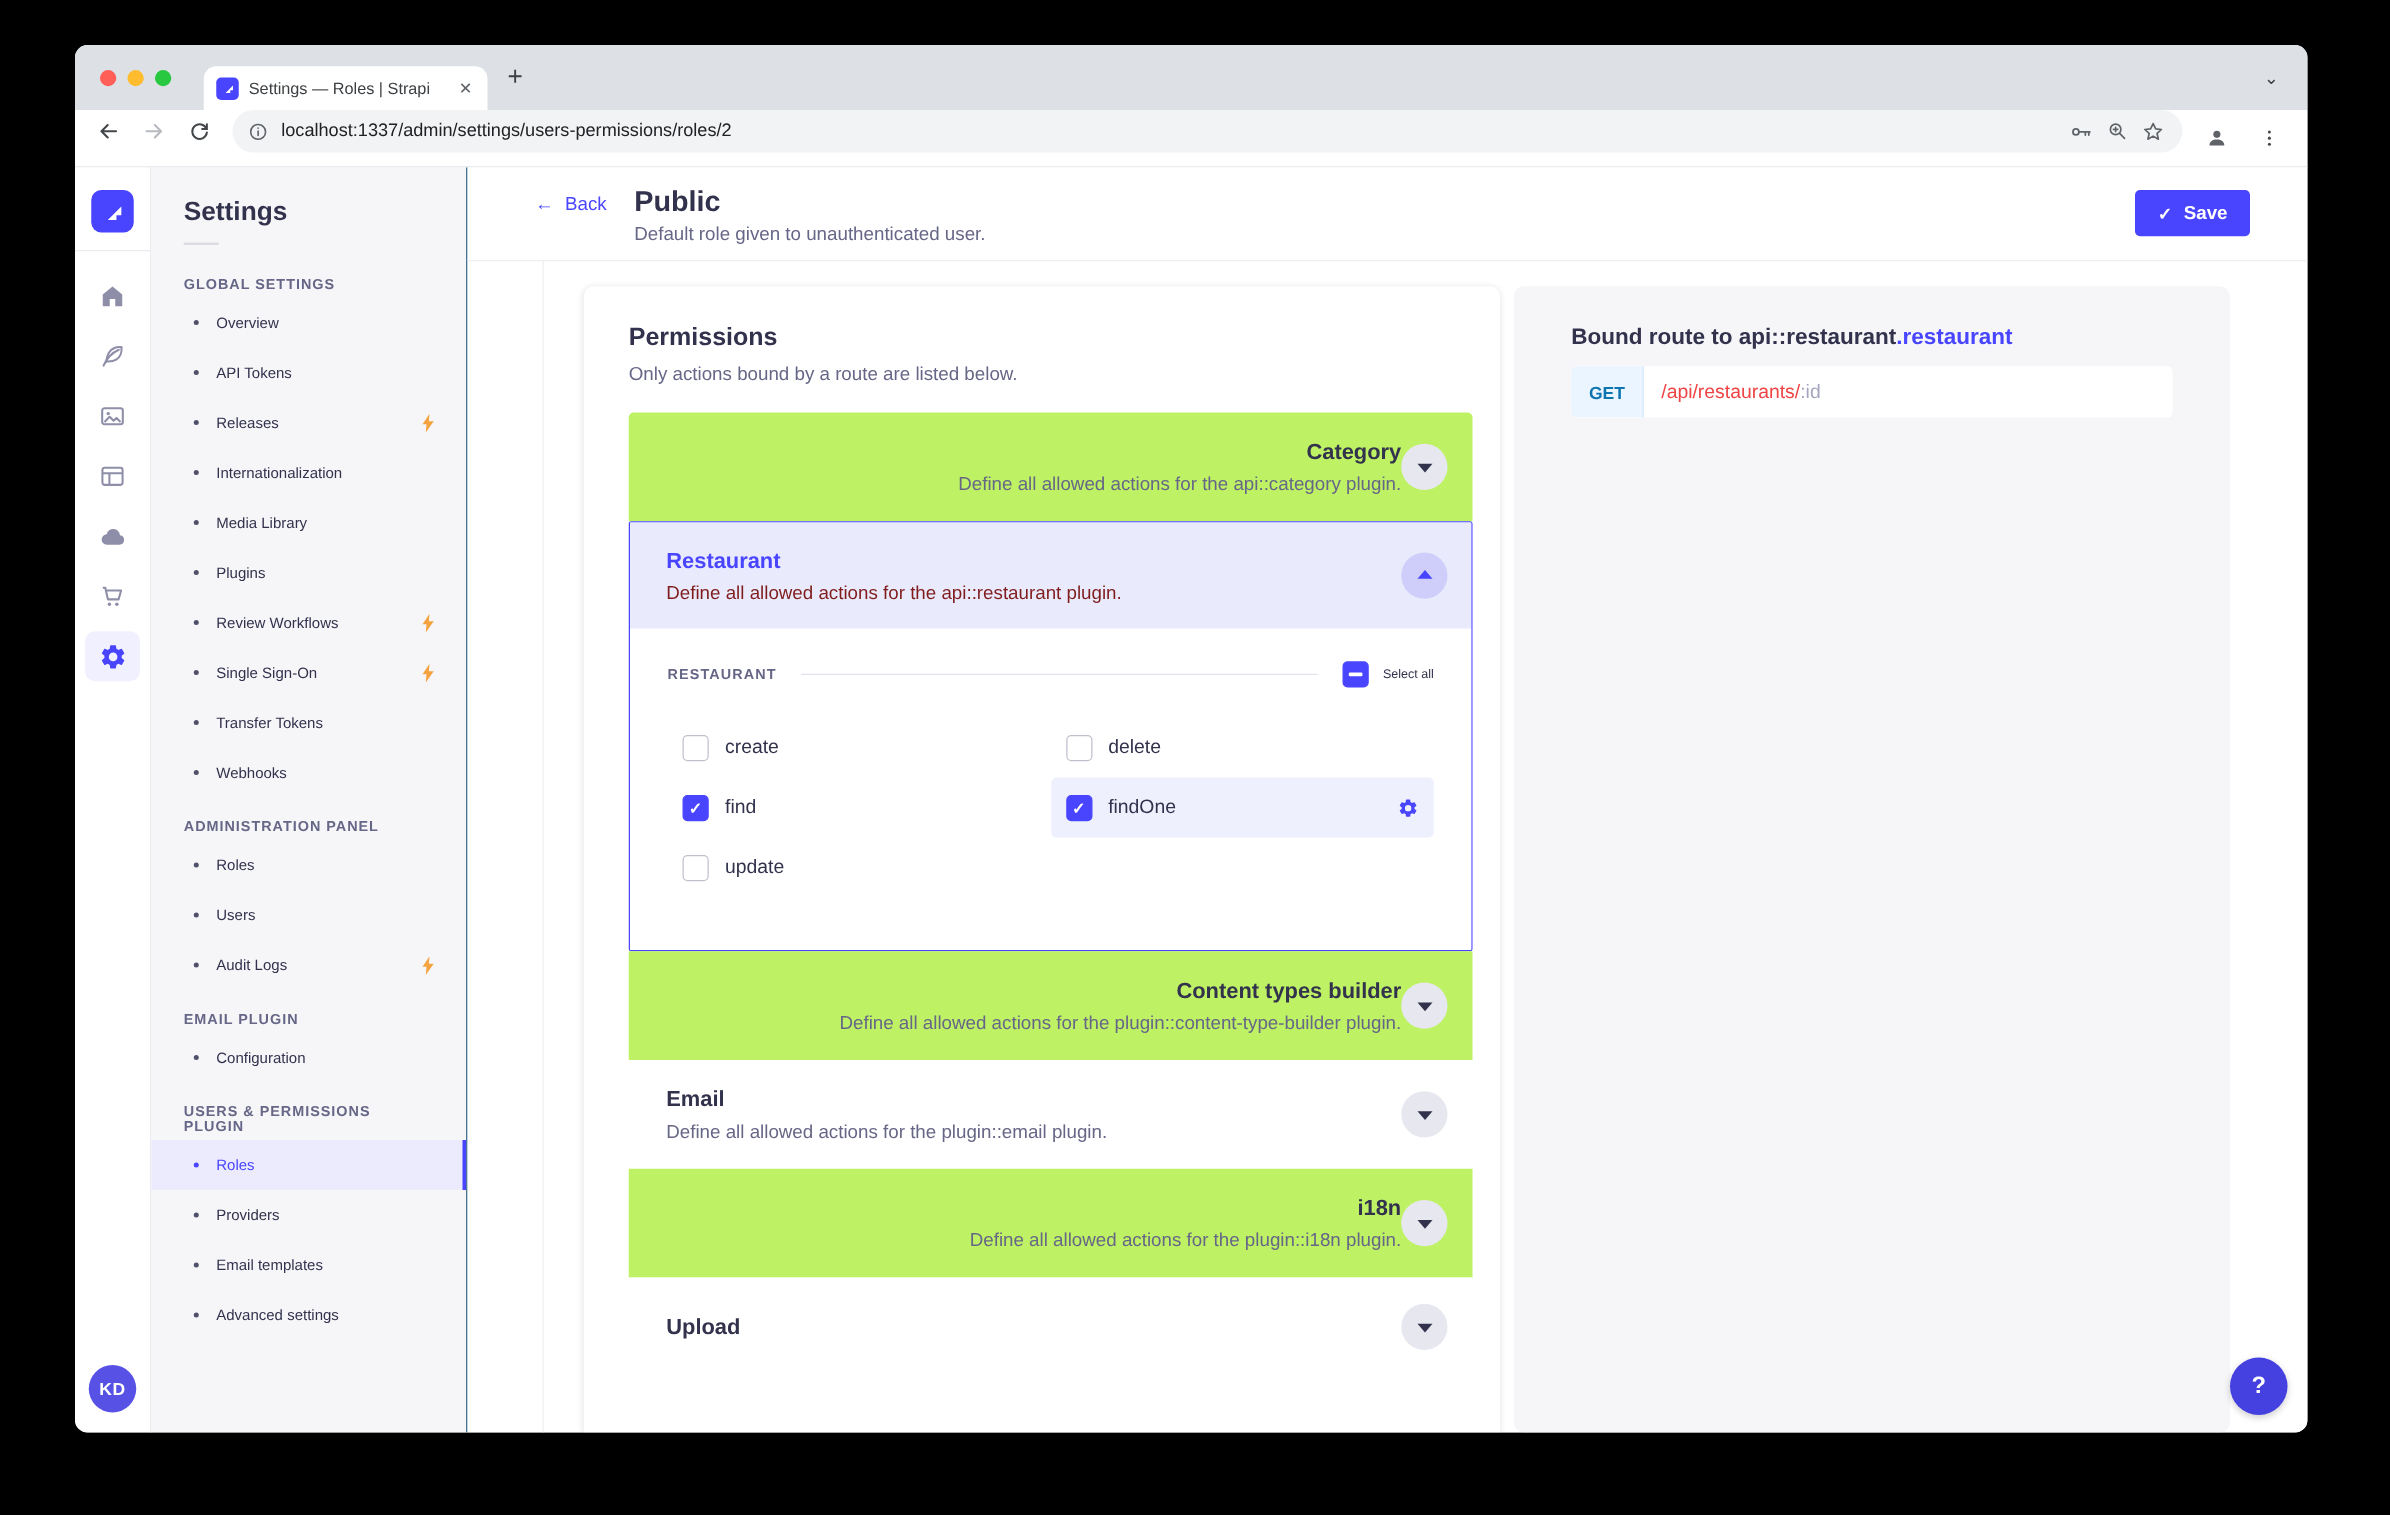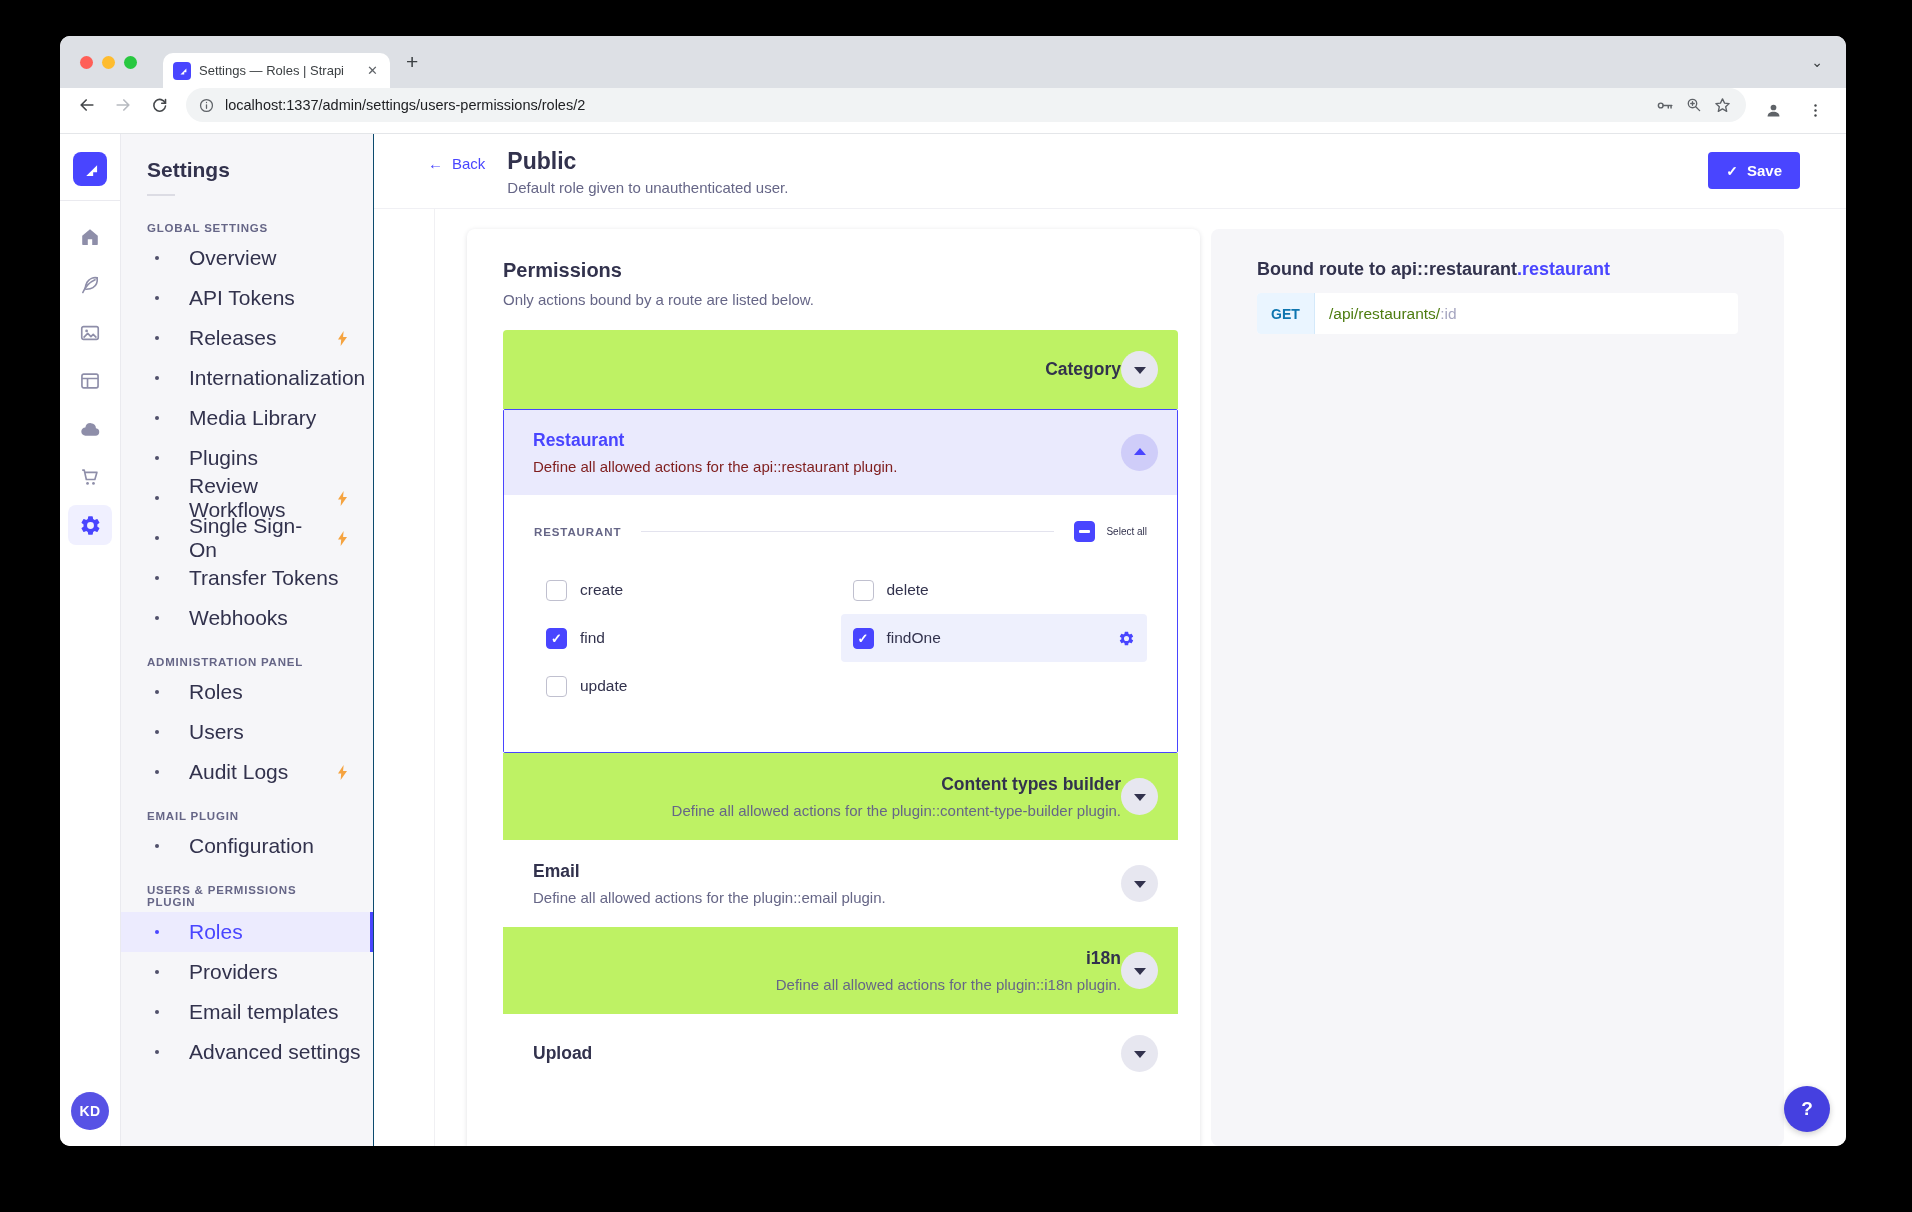--- a/index.html
+++ b/index.html
@@ -46,21 +46,21 @@
   .rail-btn.active { background:#f0f0ff; color:#4945ff; }
   .rail-spacer { flex:1; }
   .avatar { width:38px; height:38px; border-radius:50%; background:#5752e5; color:#fff; font-size:14px; font-weight:700;
             display:flex; align-items:center; justify-content:center; margin-bottom:16px; letter-spacing:.5px; }
 
   .sidebar { width:253px; background:#f6f6f9; border-right:1px solid #0c4a6e; flex:none; padding-top:24px;
              display:flex; flex-direction:column; overflow:hidden; }
   .sb-title { font-size:21px; font-weight:700; color:#32324d; margin:0 0 12px 26px; }
   .sb-rule { width:28px; height:2px; background:#dcdce4; margin:0 0 8px 26px; }
   .sb-section { font-size:11.5px; font-weight:700; color:#666687; letter-spacing:.8px; margin:18px 26px 4px; }
-  .sb-item { height:40px; display:flex; align-items:center; gap:30px; padding-left:34px; font-size:21px;
+  .sb-item { height:40px; display:flex; align-items:center; gap:14px; padding-left:34px; font-size:12px;
              color:#32324d; position:relative; }
   .sb-dot { width:4px; height:4px; border-radius:50%; background:#50506b; flex:none; }
   .sb-bolt { margin-left:auto; margin-right:24px; display:flex; }
   .sb-item.active { background:#ecebfe; color:#4945ff; }
   .sb-item.active .sb-dot { background:#4945ff; }
   .sb-item.active::after { content:""; position:absolute; right:0; top:0; bottom:0; width:3px; background:#4945ff; }
 
   .main { flex:1; display:flex; flex-direction:column; background:#fff; min-width:0; position:relative; }
   .main-header { display:flex; align-items:flex-start; padding:14px 46px 12px 54px; border-bottom:1px solid #f0f0f4; flex:none; }
   .back-link { display:flex; align-items:center; gap:9px; color:#4945ff; font-size:15px; margin-top:7px; }
@@ -114,21 +114,21 @@
   .gear-mini { margin-left:auto; display:flex; color:#4945ff; }
 
   .route-panel { flex:1; background:#f6f6f9; border-radius:8px; padding:30px 46px 0; min-width:0; }
   .route-title { font-size:18px; font-weight:700; }
   .route-main { color:#32324d; } .route-accent { color:#4945ff; }
   .route-box { margin-top:13px; height:41px; background:#fff; border-radius:4px; display:flex; align-items:center;
                overflow:hidden; }
   .method { width:58px; align-self:stretch; background:#eaf5ff; border-right:1px solid #d4e9fa; color:#0e75af;
             font-size:14px; font-weight:700; display:flex; align-items:center; justify-content:center; flex:none; }
   .route-path { padding-left:14px; font-size:15.5px; white-space:nowrap; }
-  .path-base { color:#4d7c0f; } .path-param { color:#a5a5c0; }
+  .path-base { color:#ef4444; } .path-param { color:#a5a5c0; }
 
   .help-btn { position:absolute; right:16px; bottom:14px; width:46px; height:46px; border-radius:50%;
               background:#4540e0; color:#fff; font-size:19px; font-weight:700; display:flex; align-items:center;
               justify-content:center; box-shadow:0 2px 6px rgba(0,0,0,.2); }
 </style>
 </head>
 <body>
 
 <div class="screen">
   <div class="window">
@@ -394,20 +394,21 @@
 
           <div class="perm-card">
             <div class="perm-title">Permissions</div>
             <div class="perm-sub">Only actions bound by a route are listed below.</div>
 
             <div class="acc-list">
 
               <div class="acc gray">
                 <div class="acc-text">
                   <div class="acc-title">Category</div>
+                  <div class="acc-desc">Define all allowed actions for the api::category plugin.</div>
                 </div>
                 <span class="chev-btn">
                     <span class="tri-down"></span>
                   </span>
               </div>
 
               <div class="acc-exp">
                 <div class="exp-head">
                   <div class="acc-text">
                     <div class="acc-title">Restaurant</div>

